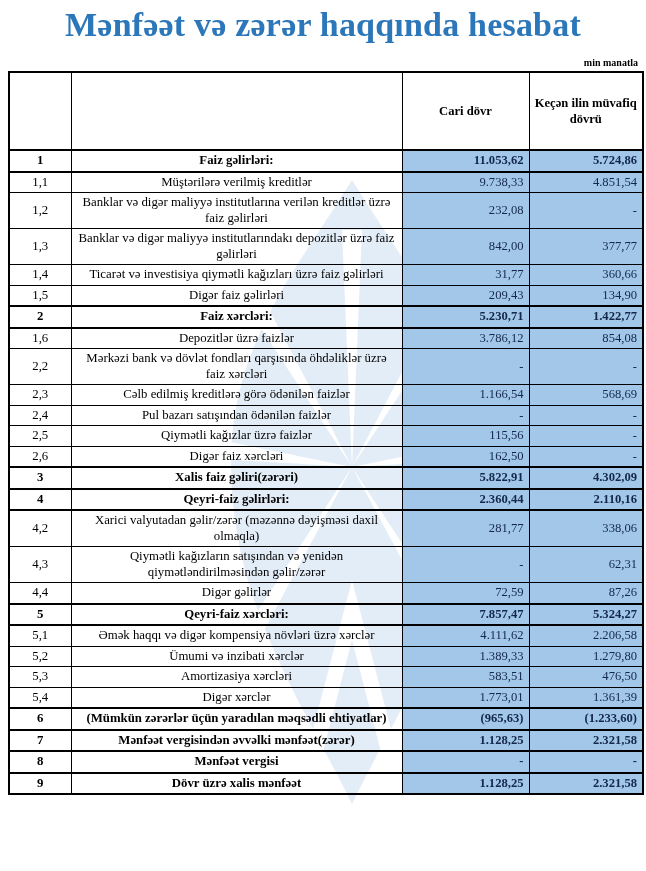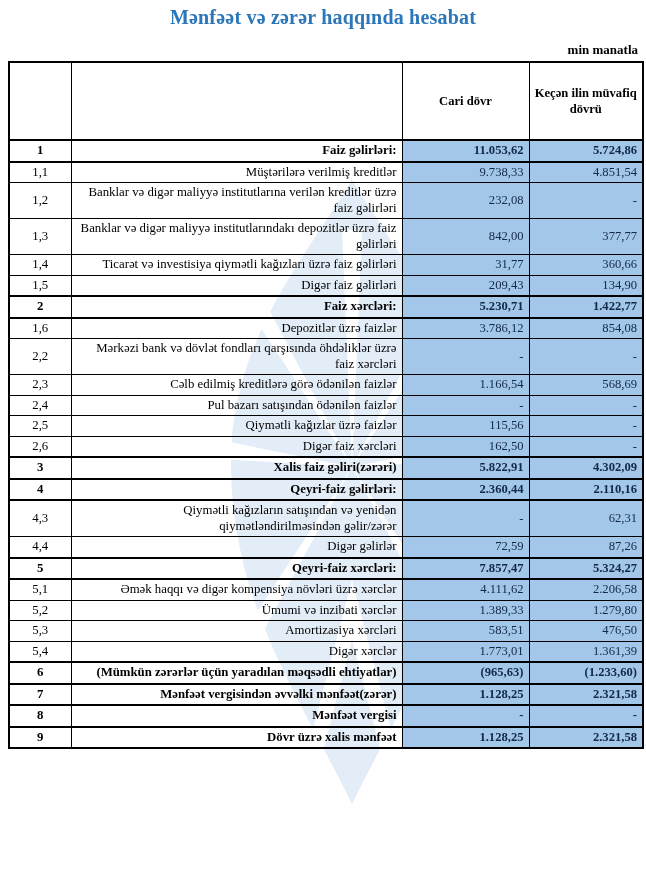--- a/index.html
+++ b/index.html
@@ -7,28 +7,28 @@
     position:relative;
     width:646px;height:871px;
     background:#fff;
     overflow:hidden;
     font-family:"Liberation Serif","DejaVu Serif",serif;
     color:#000;
   }
   .title{
     margin:0;padding-top:6px;
     text-align:center;
-    font-size:20px;font-weight:bold;
+    font-size:34px;font-weight:bold;
     color:var(--title-color,#2b77b9);
     letter-spacing:0.2px;
   }
   .unit-note{
     width:630px;margin:13px 0 3px 8px;
     text-align:right;
-    font-weight:bold;font-size:13px;
+    font-weight:bold;font-size:10px;
   }
   .watermark{
     position:absolute;left:192px;top:172px;
     width:320px;height:640px;
     z-index:0;pointer-events:none;
   }
   table.report{
     position:relative;z-index:1;
     margin-left:8px;width:634px;
     border-collapse:collapse;table-layout:fixed;
@@ -44,21 +44,21 @@
     height:74px;background:#fff;
     font-size:12.6px;font-weight:bold;
     text-align:center;vertical-align:middle;
     line-height:16px;
   }
   .report td{
     font-size:12.8px;line-height:15.5px;
     padding:2px 5px;vertical-align:middle;
   }
   .report td.num{text-align:center;padding:2px 2px;}
-  .report td.label{text-align:right;}
+  .report td.label{text-align:center;}
   .report td.val{
     text-align:right;
     background:var(--cell-blue,#a3c7e8);
     color:var(--value-color,#13284a);
     font-size:12.6px;
   }
   .report tr.section td{
     border-top:2px solid #000;
     border-bottom:2px solid #000;
     font-weight:bold;
@@ -185,20 +185,26 @@
           <td class="val">5.822,91</td>
           <td class="val">4.302,09</td>
         </tr>
         <tr class="section">
           <td class="num">4</td>
           <td class="label">Qeyri-faiz gəlirləri:</td>
           <td class="val">2.360,44</td>
           <td class="val">2.110,16</td>
         </tr>
         <tr>
+          <td class="num">4,2</td>
+          <td class="label">Xarici valyutadan gəlir/zərər (məzənnə dəyişməsi daxil olmaqla)</td>
+          <td class="val">281,77</td>
+          <td class="val">338,06</td>
+        </tr>
+        <tr>
           <td class="num">4,3</td>
           <td class="label">Qiymətli kağızların satışından və yenidən qiymətləndirilməsindən gəlir/zərər</td>
           <td class="val">-</td>
           <td class="val">62,31</td>
         </tr>
         <tr>
           <td class="num">4,4</td>
           <td class="label">Digər gəlirlər</td>
           <td class="val">72,59</td>
           <td class="val">87,26</td>

